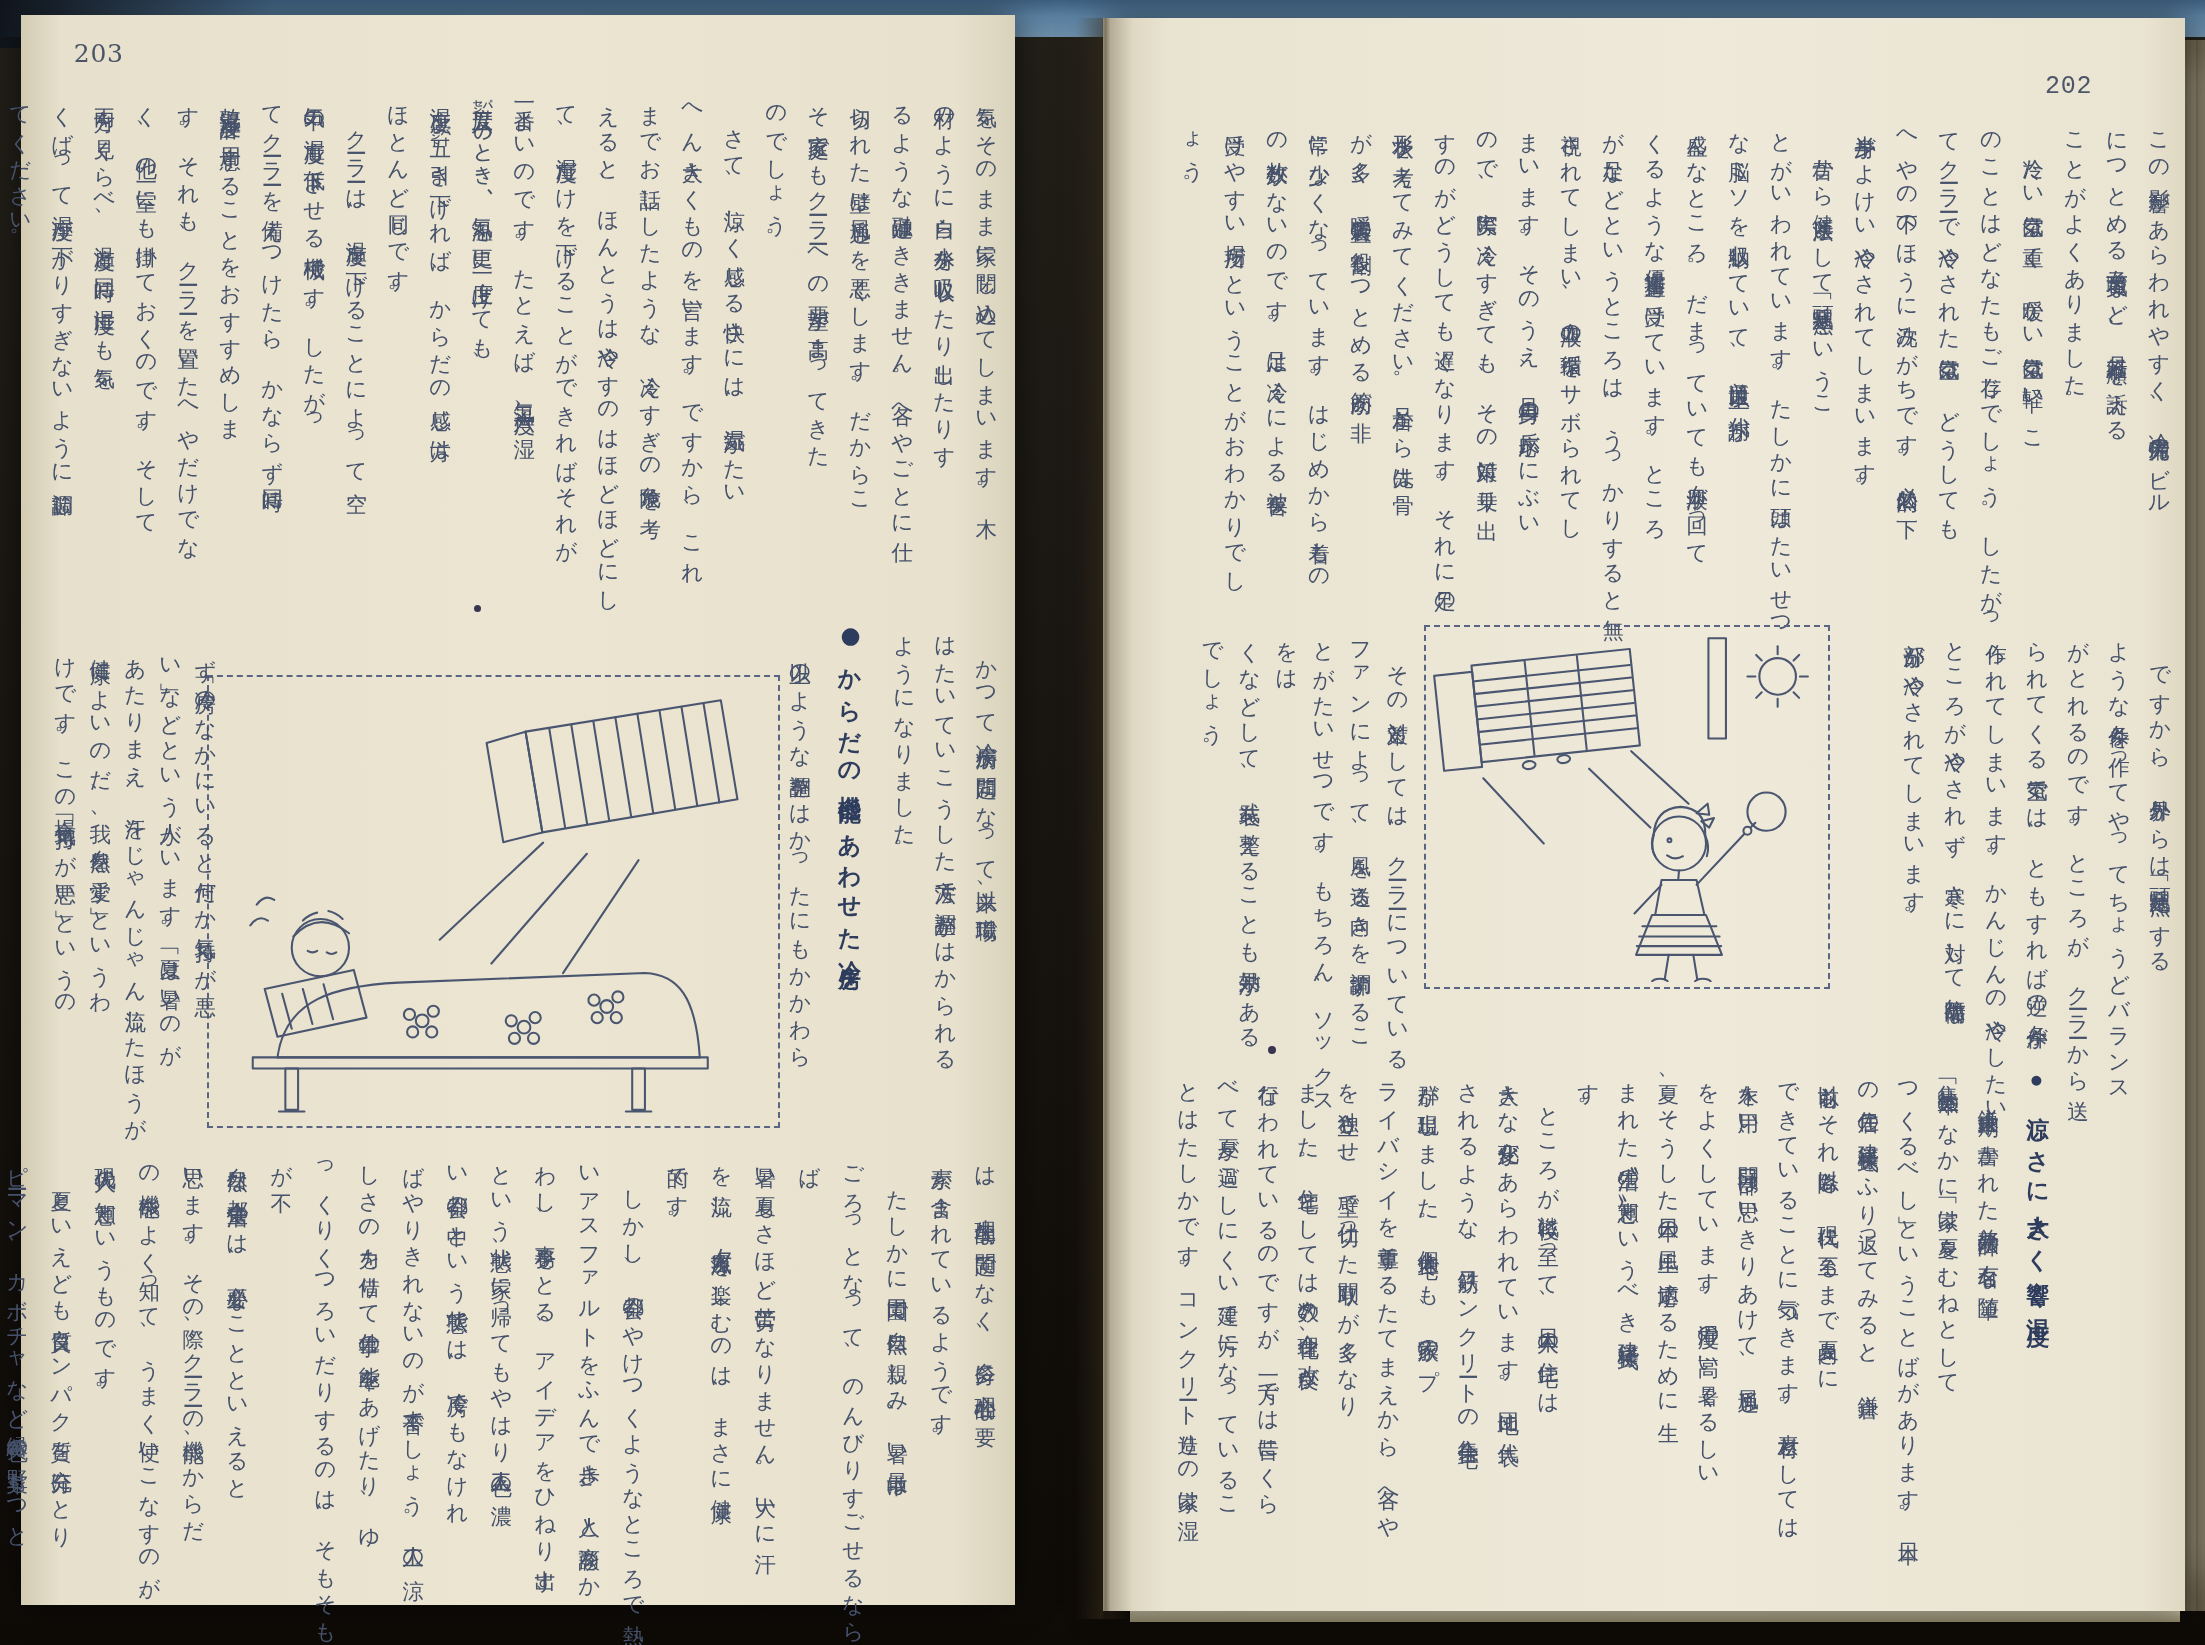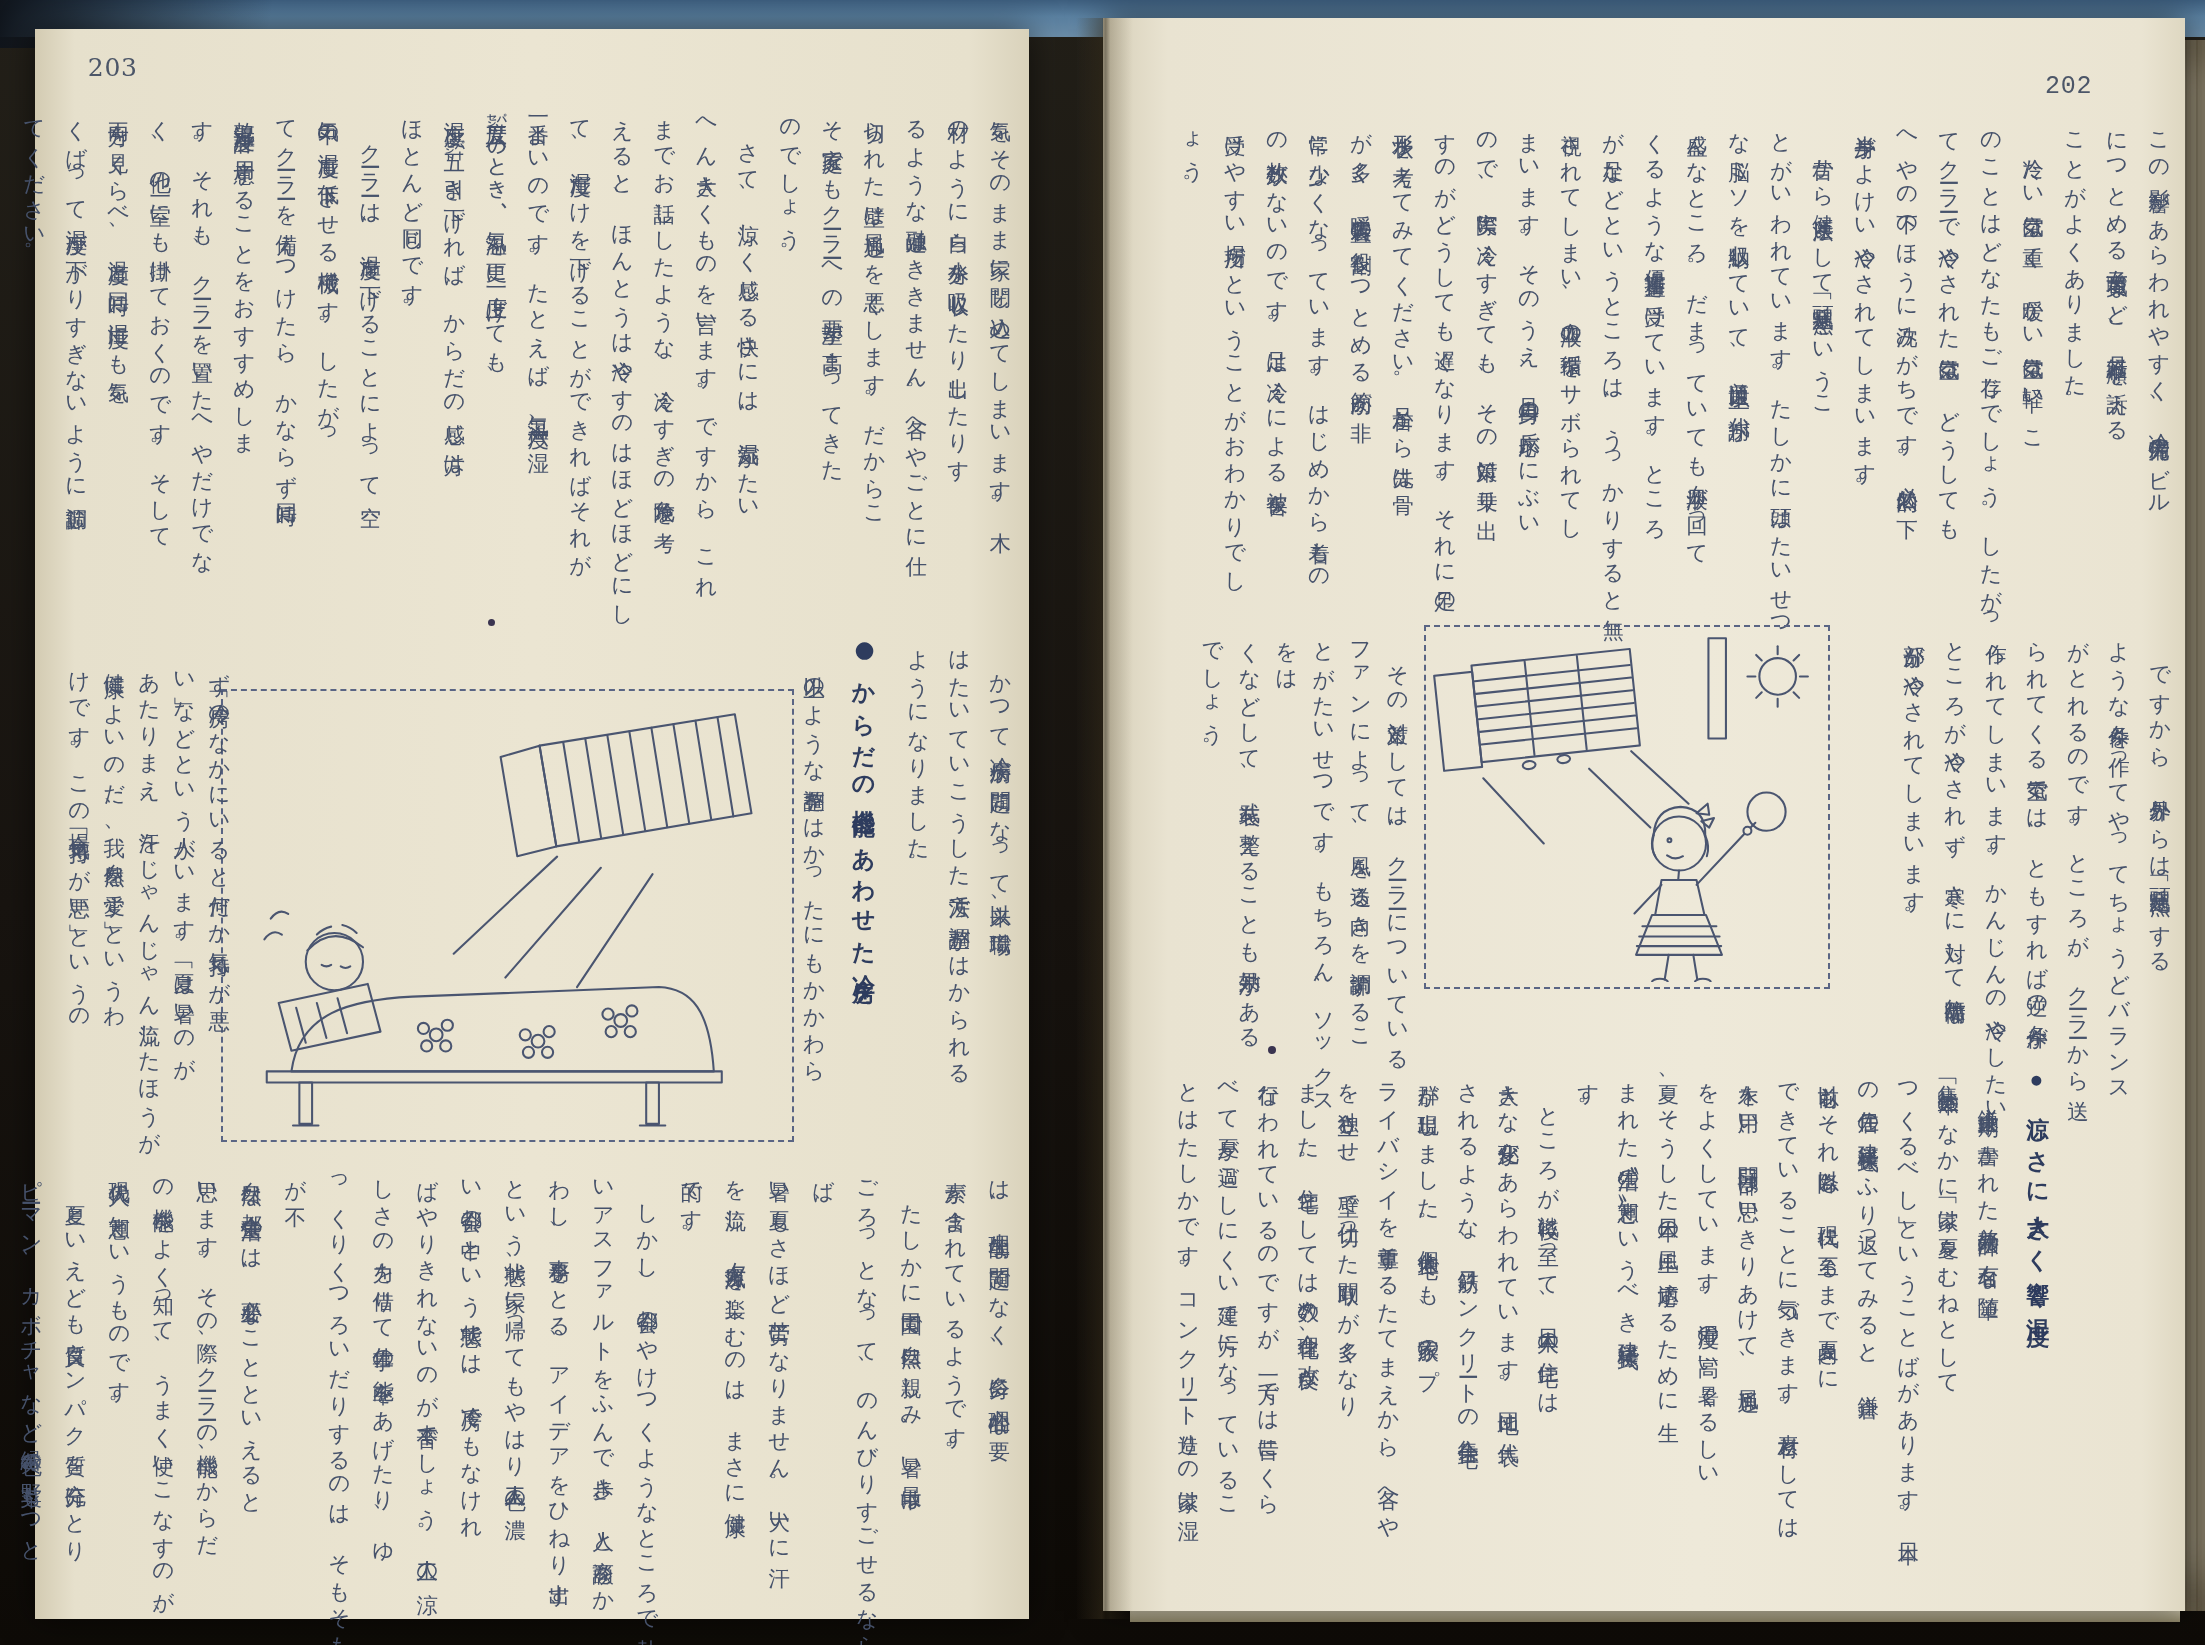--- a/index.html
+++ b/index.html
@@ -15,25 +15,24 @@
     background:linear-gradient(100deg,#10151c 0%,rgba(16,21,28,0) 80%);}
   
   .page-stack{position:absolute;right:0;top:40px;width:24px;height:1571px;
     background:repeating-linear-gradient(90deg,#d8d2bb 0 4.8px,#b9b199 4.8px 6.4px,#cfc8b0 6.4px 10.3px);
     box-shadow:inset 0 24px 32px rgba(60,50,30,.5), inset 0 -32px 40px rgba(40,30,15,.6);}
   .under-edge{position:absolute;left:1130px;top:1609px;width:1050px;height:12.7px;
     background:linear-gradient(180deg,#cfc8ae,#8f8769);}
 
   .page{position:absolute;box-shadow:0 0 32px rgba(0,0,0,.55);}
   .page-left{
-    left:20.7px;top:29px;width:994px;height:1590px;
+    left:20.7px;top:15px;width:994px;height:1590px;
     background:
       linear-gradient(90deg,#d3cbb2 0%,#e6e0cc 4%,#ebe5d2 50%,#e7e1cd 94%,#d9d2bb 100%),
       #ebe5d2;
-    margin-left: 14px;
   }
   .page-right{
     left:1103px;top:17.5px;width:1082px;height:1593px;
     background:
       linear-gradient(90deg,#d6cfb8 0%,#e9e3d1 6%,#eee9d9 55%,#eae4d2 96%,#ded7c1 100%),
       #ece7d6;
     font-family: Liberation Mono, monospace;
   }
   .gutter{position:absolute;left:1076px;top:17.5px;width:57px;height:1601px;
     background:linear-gradient(90deg,rgba(70,58,35,0) 0%,rgba(70,58,35,.38) 45%,rgba(35,28,15,.5) 52%,rgba(70,58,35,.25) 60%,rgba(70,58,35,0) 100%);}

